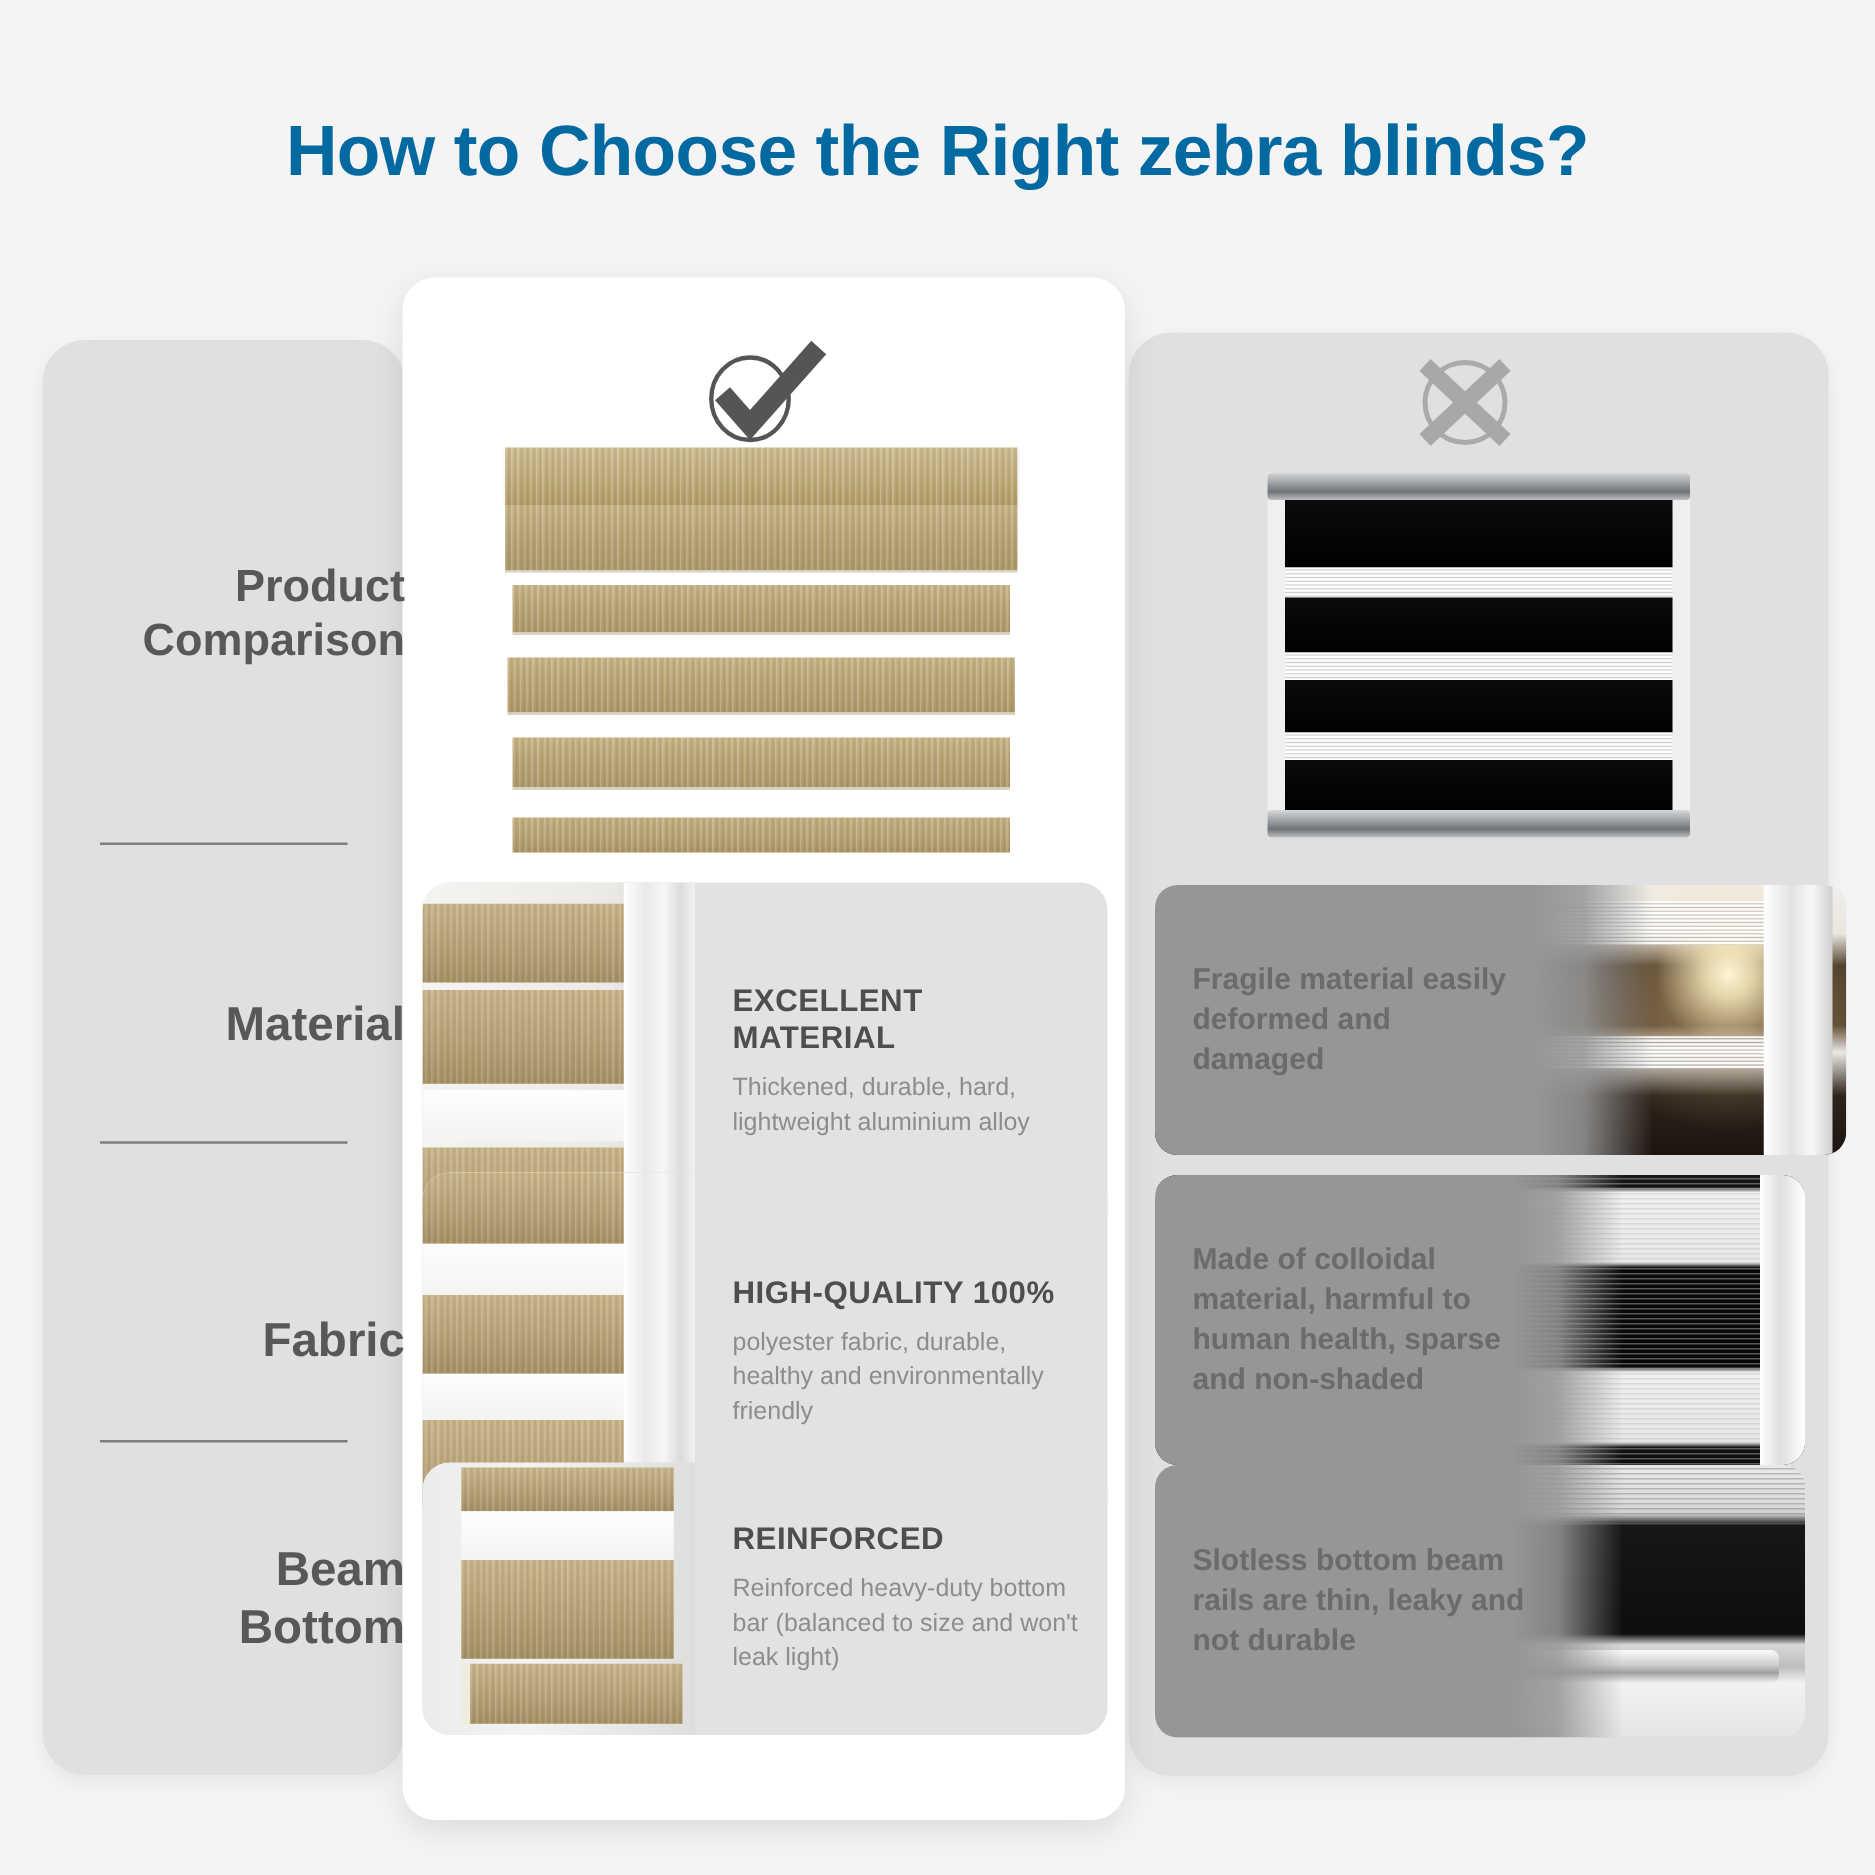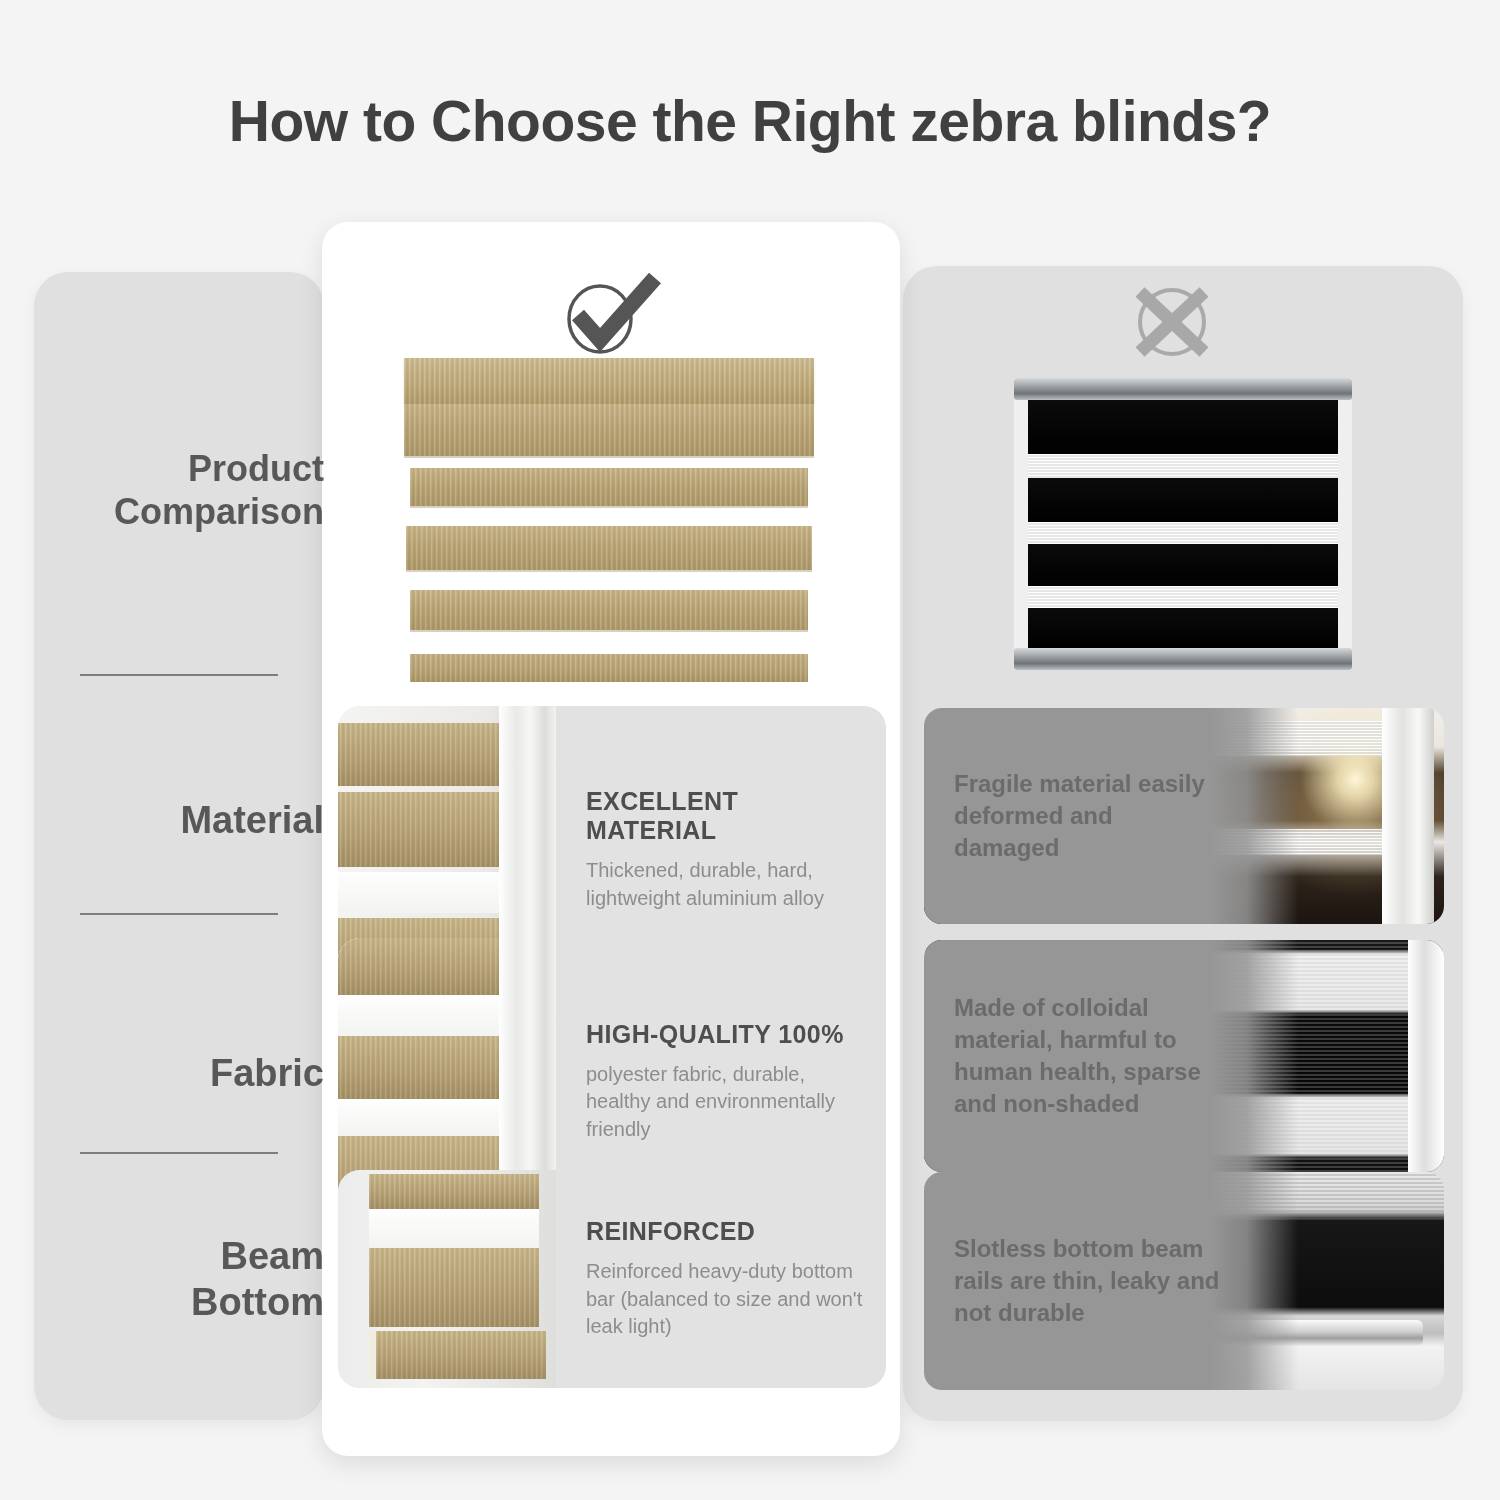--- a/index.html
+++ b/index.html
@@ -17,21 +17,21 @@
 
   
   .page-title {
     position: absolute;
     top: 88px;
     left: 0;
     width: 1500px;
     text-align: center;
     font-size: 57px;
     font-weight: bold;
-    color: #404040;
+    color: #0369a1;
     letter-spacing: -0.5px;
     white-space: nowrap;
   }
 
   
   .panel {
     position: absolute;
     background: #e0e0e0;
     border-radius: 34px;
     box-shadow: 0 6px 16px rgba(0,0,0,0.055);
@@ -196,21 +196,21 @@
   
   .feature-bad {
     position: absolute;
     left: 924px;
     width: 520px;
     border-radius: 18px;
     overflow: hidden;
     z-index: 6;
     background: #d5d5d5;
   }
-  .fb-1 { top: 708px;  height: 216px; }
+  .fb-1 { top: 708px;  height: 216px; padding-left: 33px; }
   .fb-2 { top: 940px;  height: 232px; }
   .fb-3 { top: 1172px; height: 218px; }
 
   .fb-photo { position: absolute; inset: 0; }
   .fb-overlay {
     position: absolute; left: 0; top: 0; bottom: 0; width: 100%;
     background: linear-gradient(90deg,
         rgba(150,150,150,1) 0%,
         rgba(150,150,150,1) 55%,
         rgba(150,150,150,0.86) 62%,

